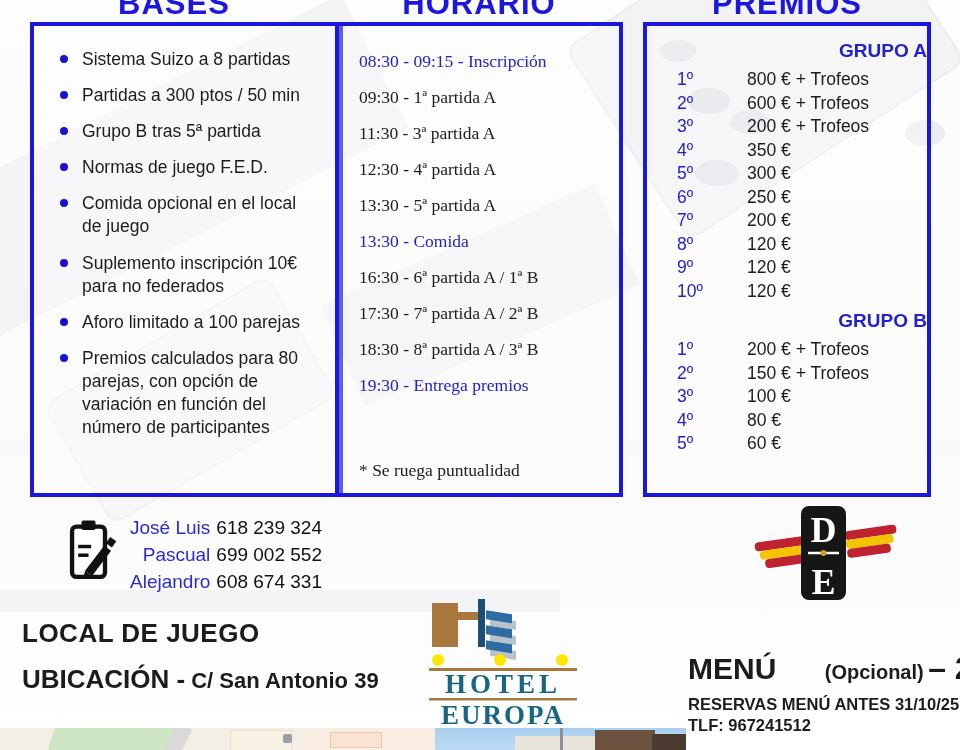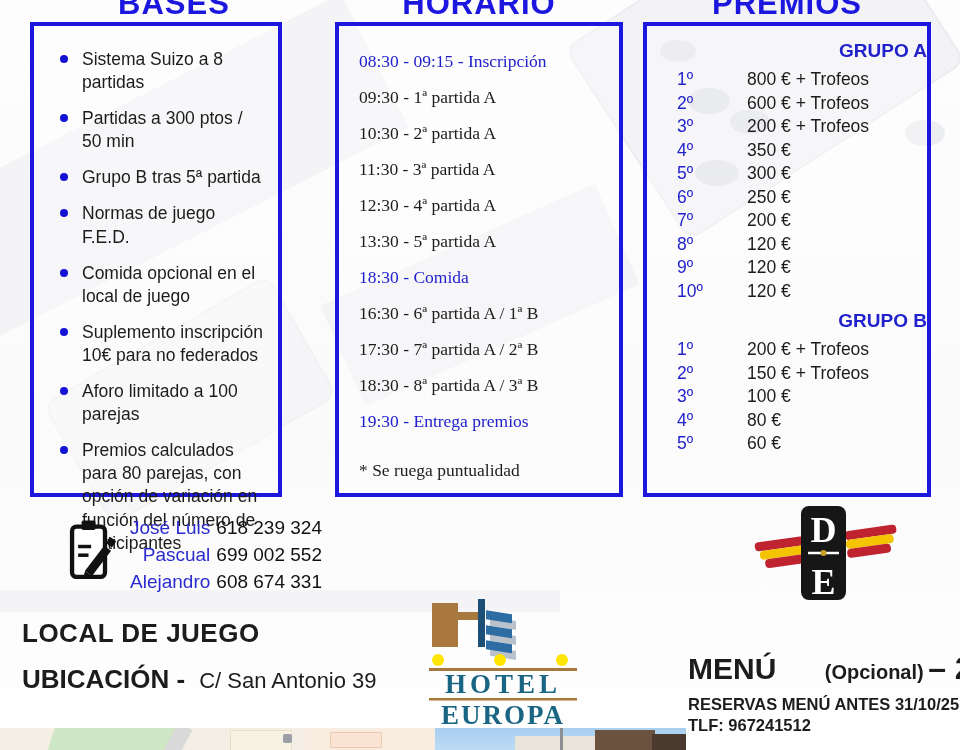--- a/index.html
+++ b/index.html
@@ -18,21 +18,21 @@
     position:absolute; top:-12px; font-size:31px; font-weight:bold;
     color:#1c17de; text-align:center; letter-spacing:1px; line-height:1;
   }
   #title-bases   { left:30px;  width:288px; }
   #title-horario { left:335px; width:288px; }
   #title-premios { left:643px; width:288px; }
   .panel {
     position:absolute; top:22px; height:475px; box-sizing:border-box;
     border:4px solid #1c17de; background:rgba(255,255,255,0.30);
   }
-  #panel-bases   { left:30px;  width:252px; }
+  #panel-bases   { left:30px;  width:313px; }
   #panel-horario { left:335px; width:288px;font-family:Liberation Serif, serif; }
   #panel-premios { left:643px; width:288px; }
   
   .b-list { padding:22px 14px 0 18px; display:flex; flex-direction:column; gap:13px; }
   .b-item { display:flex; }
   .b-dot  { flex:none; width:8px; height:8px; border-radius:50%; background:#1412d6; margin:7px 14px 0 8px; }
   .b-text { font-size:17.5px; line-height:1.32; color:#1c1c1c; max-width:232px; }
   
   .h-list { padding:24px 0 0 20px; }
   .h-item { font-size:17.5px; line-height:22px; margin-bottom:14px; color:#1c1c1c; }
@@ -47,21 +47,21 @@
   
   .contact-icon { position:absolute; left:66px; top:516px; }
   .contact-lines { position:absolute; left:118px; top:514px; width:204px; }
   .contact-line { text-align:right; font-size:19px; line-height:27px; white-space:nowrap; }
   .c-name  { color:#2b2bd0; }
   .c-phone { color:#111111; margin-left:6px; }
   
   .local-label { position:absolute; left:22px; top:618px; font-size:26px; font-weight:800; letter-spacing:0.5px; }
   .ubicacion-line { position:absolute; left:22px; top:664px; white-space:nowrap; }
   .ubicacion-label { font-size:26px; font-weight:800; }
-  .ubicacion-address { font-size:22px; font-weight:400; margin-left:14px; }
+  .ubicacion-address { font-size:22px; font-weight:700; margin-left:6px; }
   
   .menu-block { position:absolute; left:688px; top:650px; width:272px; }
   .menu-line1 { white-space:nowrap; }
   .menu-title { font-size:30px; font-weight:800;text-align:right; }
   .menu-note  { font-size:20px; font-weight:700;margin-left:44px; }
   .menu-price { font-size:32px; font-weight:700; }
   .menu-line2 { font-size:16.5px; font-weight:700; margin-top:8px; }
   .menu-line3 { font-size:16.5px; font-weight:700; margin-top:2px; }
   
   .hotel-logo { position:absolute; left:428px; top:598px; }
@@ -124,25 +124,24 @@
           <span class="b-dot"></span>
           <span class="b-text">Premios calculados para 80 parejas, con opción de variación en función del número de participantes</span>
         </div>
     </div>
   </div>
 
   <div class="panel" id="panel-horario">
     <div class="h-list">
       <div class="h-item blue">08:30 - 09:15 - Inscripción</div>
       <div class="h-item">09:30 - 1ª partida A</div>
-      <div class="h-item">10:30 - 2ª partida A</div>
       <div class="h-item">11:30 - 3ª partida A</div>
       <div class="h-item">12:30 - 4ª partida A</div>
       <div class="h-item">13:30 - 5ª partida A</div>
-      <div class="h-item blue">18:30 - Comida</div>
+      <div class="h-item blue">13:30 - Comida</div>
       <div class="h-item">16:30 - 6ª partida A / 1ª B</div>
       <div class="h-item">17:30 - 7ª partida A / 2ª B</div>
       <div class="h-item">18:30 - 8ª partida A / 3ª B</div>
       <div class="h-item blue">19:30 - Entrega premios</div>
     </div>
     <div class="h-footnote">* Se ruega puntualidad</div>
   </div>
 
   <div class="panel" id="panel-premios">
     <div class="p-group-title">GRUPO A</div>

